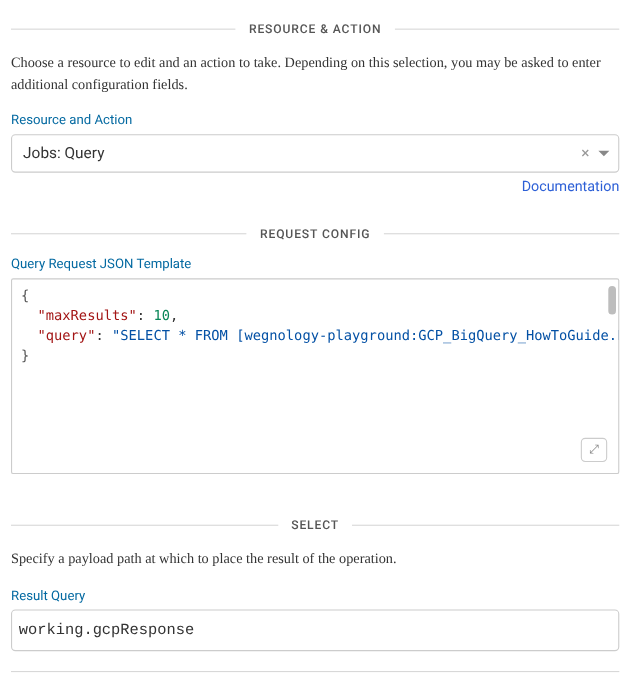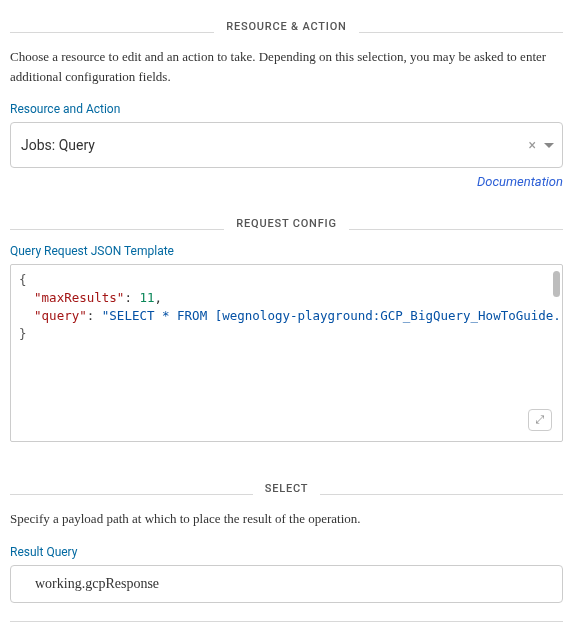--- a/index.html
+++ b/index.html
@@ -6,21 +6,21 @@
   body {
     font-family: -apple-system, BlinkMacSystemFont, "Segoe UI", Roboto, sans-serif;
     background: #fff;
     color: #333;
     width: 573px;
     padding: 10px 10px 20px 10px;
     font-size: 13px;
   }
   .section-divider {
     display: flex;
-    align-items: flex-end;
+    align-items: center;
     margin: 10px 0 14px 0;
   }
   .section-divider::before,
   .section-divider::after {
     content: "";
     flex: 1;
     border-top: 1px solid #d8d8d8;
   }
   .section-divider .label {
     padding: 0 12px;
@@ -38,21 +38,21 @@
   }
   .field-label {
     font-size: 12px;
     color: #0369a1;
     margin-bottom: 6px;
   }
   .select-wrap {
     position: relative;
     border: 1px solid #ccc;
     border-radius: 4px;
-    height: 46px;
+    height: 35px;
     display: flex;
     align-items: center;
     padding: 0 60px 0 10px;
     background: #fff;
   }
   .select-value {
     font-size: 14px;
     color: #333;
   }
   .select-controls {
@@ -75,21 +75,20 @@
     width: 0; height: 0;
     border-left: 5px solid transparent;
     border-right: 5px solid transparent;
     border-top: 5px solid #888;
     cursor: pointer;
   }
   .doc-link-row {
     text-align: right;
     margin-top: 6px;
     margin-bottom: 28px;
-    font-style: italic;
   }
   .doc-link {
     color: #2c5fd6;
     font-size: 13px;
     text-decoration: none;
     cursor: pointer;
   }
   .code-editor {
     position: relative;
     border: 1px solid #ccc;
@@ -131,24 +130,24 @@
   .brace { color: #555; }
   .key { color: #a31515; }
   .colon { color: #333; }
   .num { color: #098658; }
   .str { color: #0451a5; }
   .text-input {
     width: 100%;
     height: 38px;
     border: 1px solid #ccc;
     border-radius: 4px;
-    padding: 0 24px;
+    padding: 0 6px;
     font-size: 14px;
     color: #333;
-    font-family: Liberation Serif, serif;
+    font-family: Liberation Mono, monospace;
   }
   .bottom-hr {
     border: none;
     border-top: 1px solid #d8d8d8;
     margin-top: 18px;
   }
   .gap-lg { margin-bottom: 40px; }
 </style>
 </head>
 <body>
@@ -177,21 +176,21 @@
 </div>
 
 
 <div class="section-divider">
   <span class="label">REQUEST CONFIG</span>
 </div>
 
 <div class="field-label">Query Request JSON Template</div>
 
 <div class="code-editor"><span class="brace">{</span>
-  <span class="key">"maxResults"</span><span class="colon">: </span><span class="num">11</span><span class="colon">,</span>
+  <span class="key">"maxResults"</span><span class="colon">: </span><span class="num">10</span><span class="colon">,</span>
   <span class="key">"query"</span><span class="colon">: </span><span class="str">"SELECT * FROM [wegnology-playground:GCP_BigQuery_HowToGuide.Environme</span>
 <span class="brace">}</span>
   <div class="scrollbar-v"></div>
   <div class="expand-btn">
     <span>⤢</span>
   </div>
 </div>
 
 <div class="gap-lg"></div>
 

